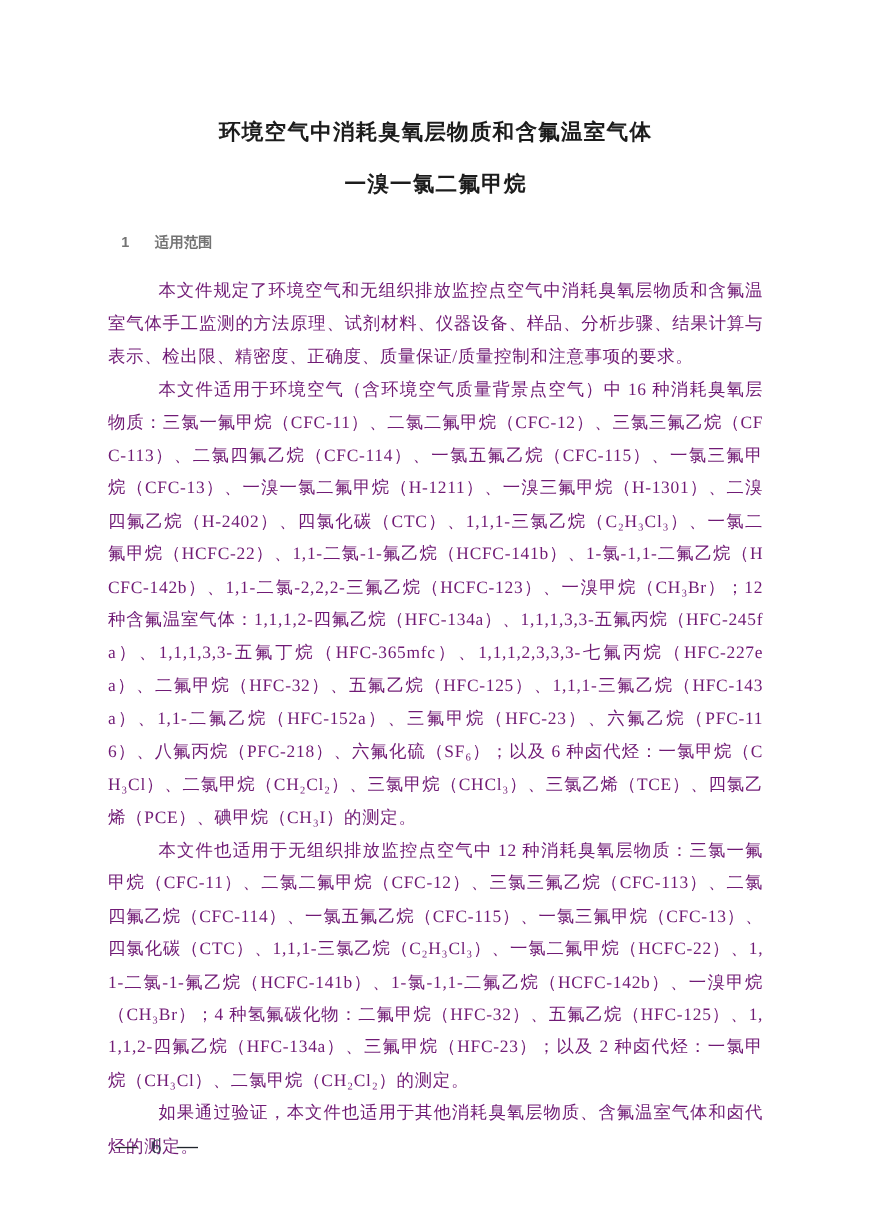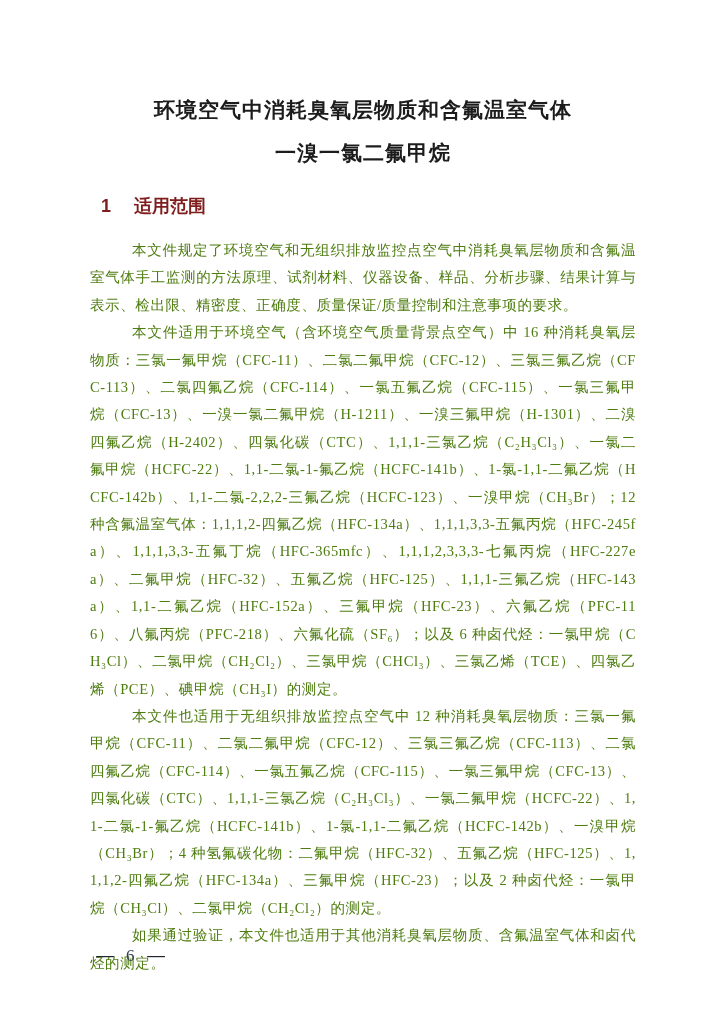--- a/index.html
+++ b/index.html
@@ -20,53 +20,53 @@
     position: absolute;
     left: 90px;
     top: 0;
     width: 546px;
   }
   .doc-title {
     margin-top: 97px;
     text-align: center;
     font-family: "Liberation Sans", "DejaVu Sans", sans-serif;
     font-weight: 700;
-    font-size: 21px;
+    font-size: 18px;
     line-height: 26px;
     color: #1c1c1c;
     letter-spacing: 1px;
   }
   .doc-title.second {
     margin-top: 17px;
   }
   .section-heading {
     margin-top: 28px;
     padding-left: 11px;
     font-family: "Liberation Sans", "DejaVu Sans", sans-serif;
     font-weight: 700;
-    font-size: 18px;
-    color: #7f1d1d;
+    font-size: 12px;
+    color: #737373;
   }
   .section-heading .sec-num {
     display: inline-block;
     margin-right: 18px;
   }
   .body-text {
     margin-top: 19px;
   }
   .body-text p {
     margin: 0;
     font-size: 14.5px;
     line-height: 27.4px;
     letter-spacing: 0.6px;
     text-align: justify;
     text-justify: inter-ideograph;
     text-indent: 42px;
     word-break: break-all;
-    color: #4d7c0f;
+    color: #701a75;
   }
   .footer {
     position: absolute;
     left: 97px;
     top: 946px;
     display: inline-flex;
     align-items: center;
     font-size: 16px;
     color: #20242c;
   }

